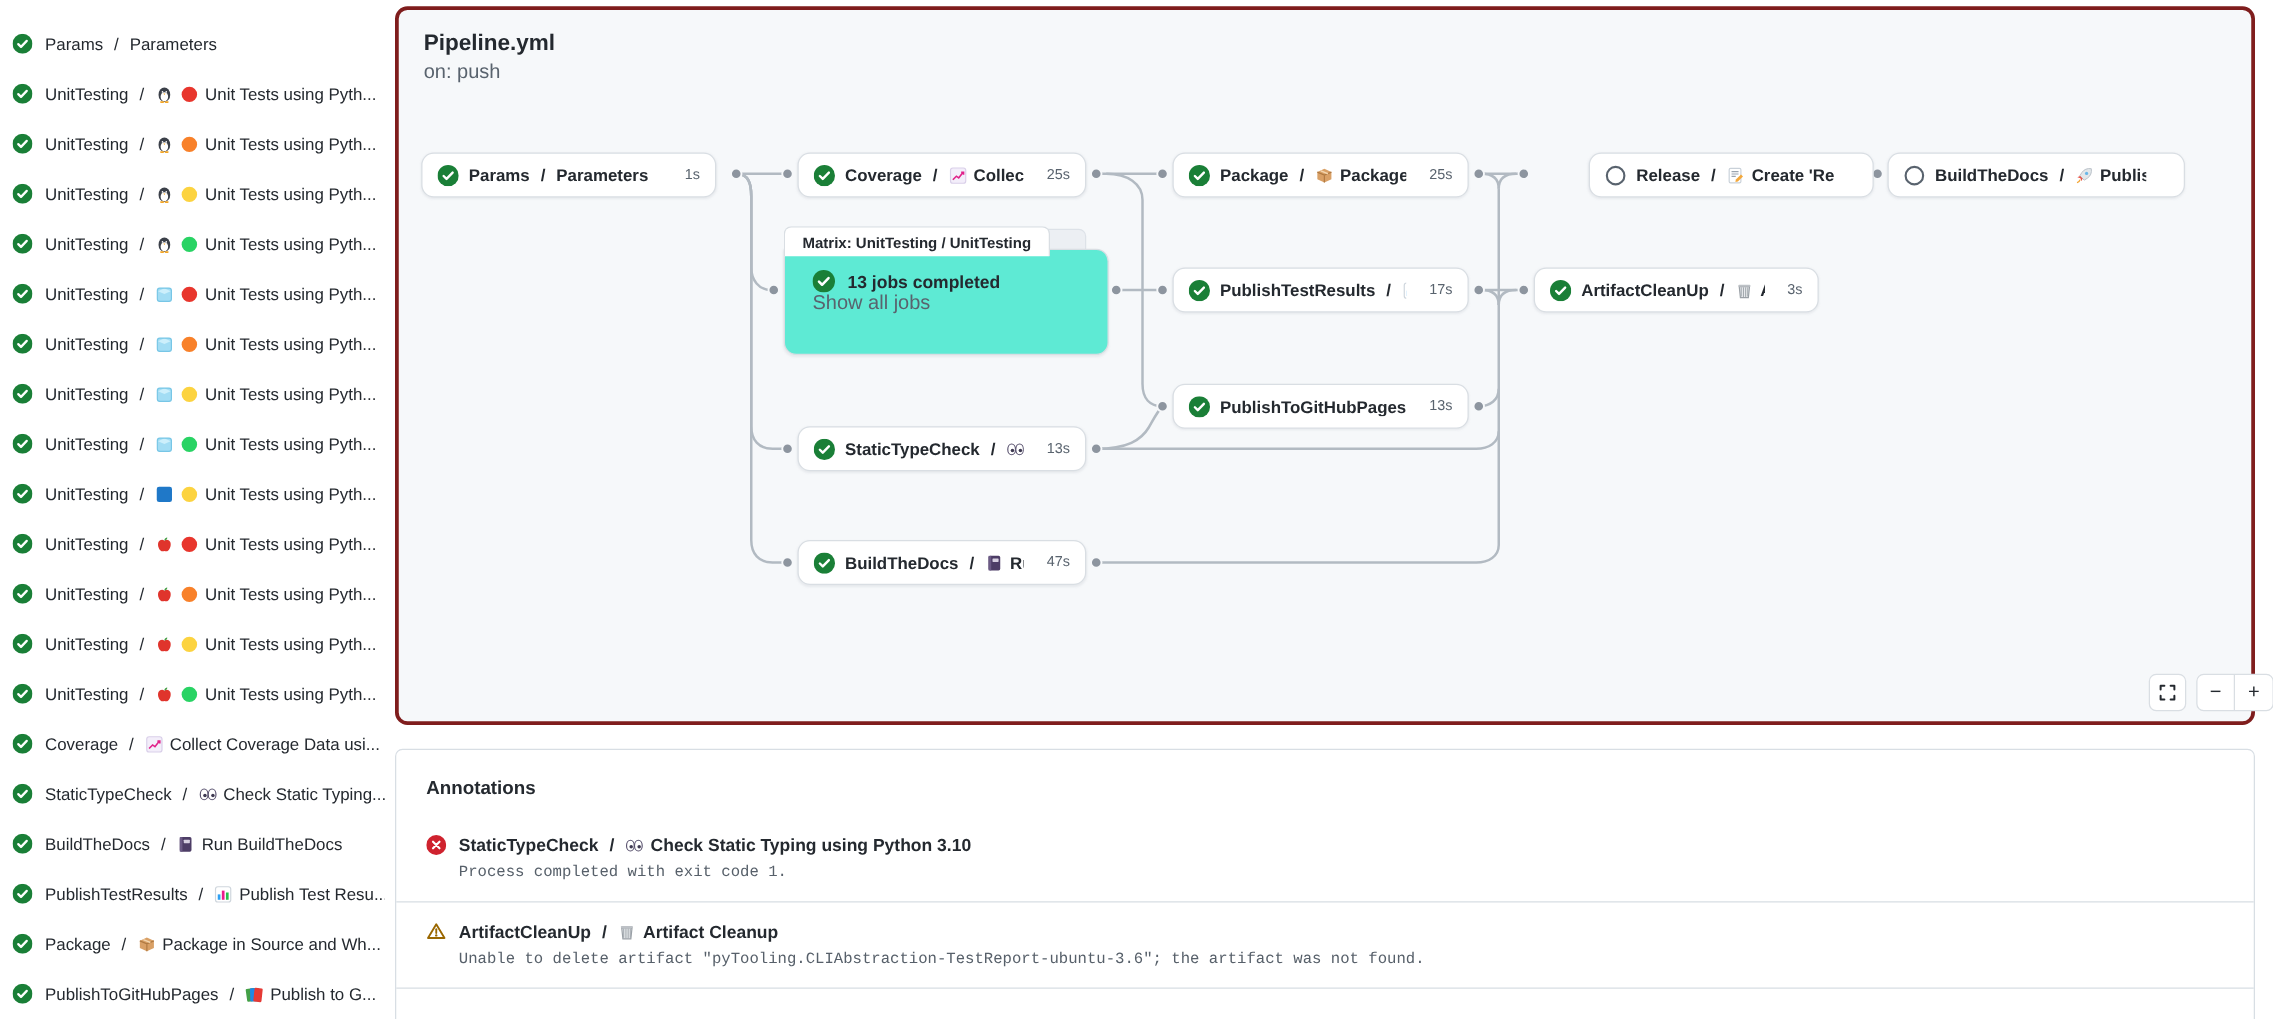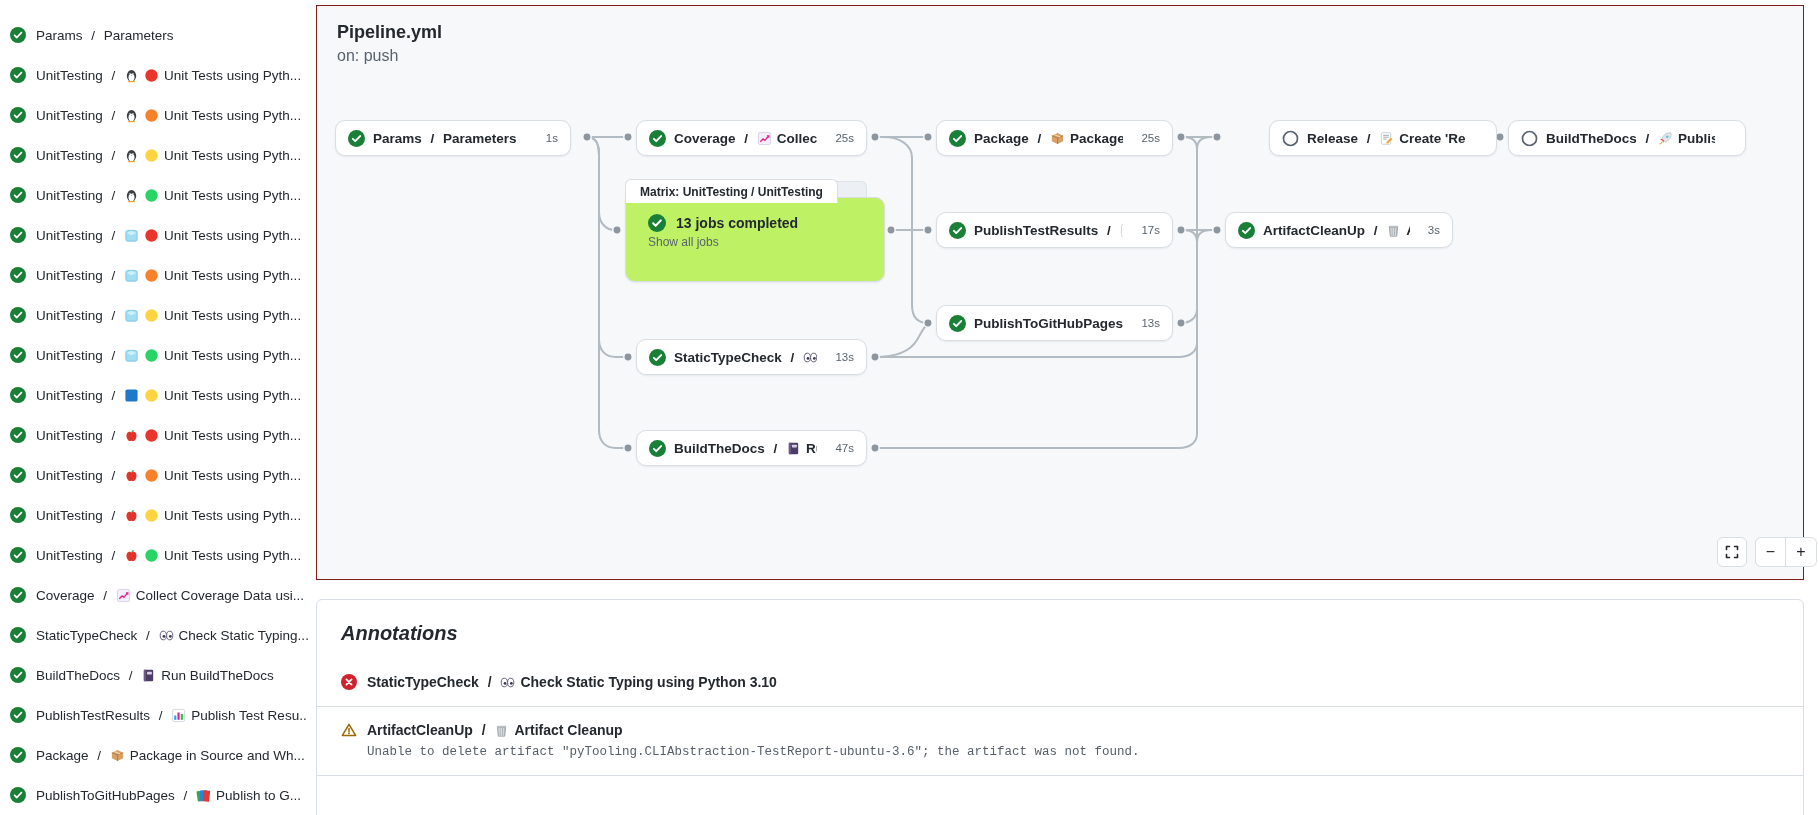--- a/index.html
+++ b/index.html
@@ -11,21 +11,21 @@
   .sb-row { display:flex; align-items:center; gap:10px; height:40px; padding-left:10px;
     font-size:13.5px; color:#24292f; white-space:nowrap; overflow:hidden; cursor:pointer; }
   .sb-row .lbl { display:flex; align-items:center; gap:5px; white-space:nowrap; }
 
   .ic { display:inline-flex; width:16px; height:16px; flex:0 0 auto; }
   .ic svg { width:100%; height:100%; display:block; }
   .ic.small { width:15px; height:15px; }
 
   
   .graph-panel { position:absolute; left:316px; top:5px; width:1488px; height:575px;
-    background:#f6f8fa; border:1px solid #7f1d1d; border-radius:0; }
+    background:#f6f8fa; border:3px solid #7f1d1d; border-radius:10px; }
   .graph-header { position:absolute; left:20px; top:16px; }
   .graph-title { font-size:18px; font-weight:700; color:#24292f; }
   .graph-sub { font-size:16px; color:#59636e; margin-top:4px; }
 
   .edges { position:absolute; left:0; top:0; width:1488px; height:575px; pointer-events:none; }
   .edges path { fill:none; stroke:#b2bac2; stroke-width:2; }
   .edges circle { fill:#8d959f; stroke:#f6f8fa; stroke-width:1.5; }
 
   .node { position:absolute; height:36px; display:flex; align-items:center; gap:8px;
     padding:0 12px; background:#ffffff; border:1px solid #d9dee3; border-radius:10px;
@@ -35,40 +35,40 @@
   .node .dur { margin-left:auto; padding-left:10px; font-size:11.5px; font-weight:400; color:#59636e; }
   .node .ic { width:17px; height:17px; }
   .node .ic.small { width:15px; height:15px; }
 
   .matrix-ghost { position:absolute; left:512px; top:175px; width:38px; height:20px;
     background:#eceff3; border:1px solid #dde2e8; border-radius:6px 6px 0 0; z-index:1; }
   .matrix-tab { position:absolute; left:308px; top:173px; height:24px; padding:0 14px;
     display:flex; align-items:center; background:#ffffff; border:1px solid #d9dee3; border-bottom:none;
     border-radius:6px 6px 0 0; font-size:12px; font-weight:700; z-index:3; }
   .matrix-body { position:absolute; left:308px; top:191px; width:260px; height:85px;
-    background:#bef264; border:1px solid #d9dee3; border-radius:0 10px 10px 10px;
+    background:#5eead4; border:1px solid #d9dee3; border-radius:0 10px 10px 10px;
     box-shadow:0 1px 2px rgba(140,149,159,.15); padding:16px 0 0 22px; z-index:2; }
   .matrix-summary { display:flex; align-items:center; gap:10px; font-size:14px; font-weight:700; }
   .matrix-summary .ic { width:18px; height:18px; }
-  .matrix-link { display:inline-block; margin-top:0; font-size:12px; color:#59636e; cursor:pointer; }
+  .matrix-link { display:inline-block; margin-top:0; font-size:16px; color:#59636e; cursor:pointer; }
 
   .ctl-fullscreen { position:absolute; left:1400px; top:531px; width:30px; height:30px;
     background:#ffffff; border:1px solid #d9dee3; border-radius:6px;
     display:flex; align-items:center; justify-content:center; cursor:pointer; }
   .ctl-zoom { position:absolute; left:1438px; top:531px; width:62px; height:30px; display:flex;
     background:#ffffff; border:1px solid #d9dee3; border-radius:6px; overflow:hidden; }
   .ctl-zoom button { width:31px; border:none; background:transparent; font-size:16px; color:#24292f;
     cursor:pointer; line-height:1; font-family:inherit; }
   .ctl-zoom button:first-child { border-right:1px solid #d9dee3; }
 
   
   .ann-panel { position:absolute; left:316px; top:599px; width:1488px; height:300px;
     background:#ffffff; border:1px solid #d8dee4; border-radius:6px; }
   .ann-header { padding:22px 24px 14px 24px; }
-  .ann-title { font-size:20px; font-weight:700;font-style:italic; }
+  .ann-title { font-size:15px; font-weight:700; }
   .ann-sub { font-size:12px; color:#59636e; margin-top:6px; }
   .ann-row { padding:15px 24px 16px 24px; border-bottom:1px solid #d8dee4; }
   .ann-row-title { display:flex; align-items:center; gap:10px; font-size:14px; font-weight:700; }
   .ann-row-title .lbl { display:flex; align-items:center; gap:5px; }
   .ann-row-title .ic.small { width:15px; height:15px; }
   .ann-msg { margin:7px 0 0 26px; font-family:"Liberation Mono","DejaVu Sans Mono",monospace;
     font-size:12.5px; color:#57606a; }
 </style>
 </head>
 <body>
@@ -834,20 +834,21 @@
               <svg viewBox="0 0 16 16">
                 <ellipse cx="4.6" cy="8" rx="3.3" ry="4.6" fill="#fff" stroke="#5b5470"></ellipse>
                 <ellipse cx="11.4" cy="8" rx="3.3" ry="4.6" fill="#fff" stroke="#5b5470"></ellipse>
                 <circle cx="5.3" cy="9" r="1.5" fill="#3f3a52"></circle>
                 <circle cx="12.1" cy="9" r="1.5" fill="#3f3a52"></circle>
               </svg>
             </span>
             <span>Check Static Typing using Python 3.10</span>
           </span>
         </div>
+        <div class="ann-msg">Process completed with exit code 1.</div>
       </div>
       <div class="ann-row">
         <div class="ann-row-title">
           <span class="ic">
             <svg viewBox="0 0 16 16">
               <path d="M8 2.4L14.6 13.4H1.4Z" fill="none" stroke="#9a6700" stroke-width="1.5" stroke-linejoin="round"></path>
               <path d="M8 6.4v3" stroke="#9a6700" stroke-width="1.5" stroke-linecap="round"></path>
               <circle cx="8" cy="11.3" r=".95" fill="#9a6700"></circle>
             </svg>
           </span>

